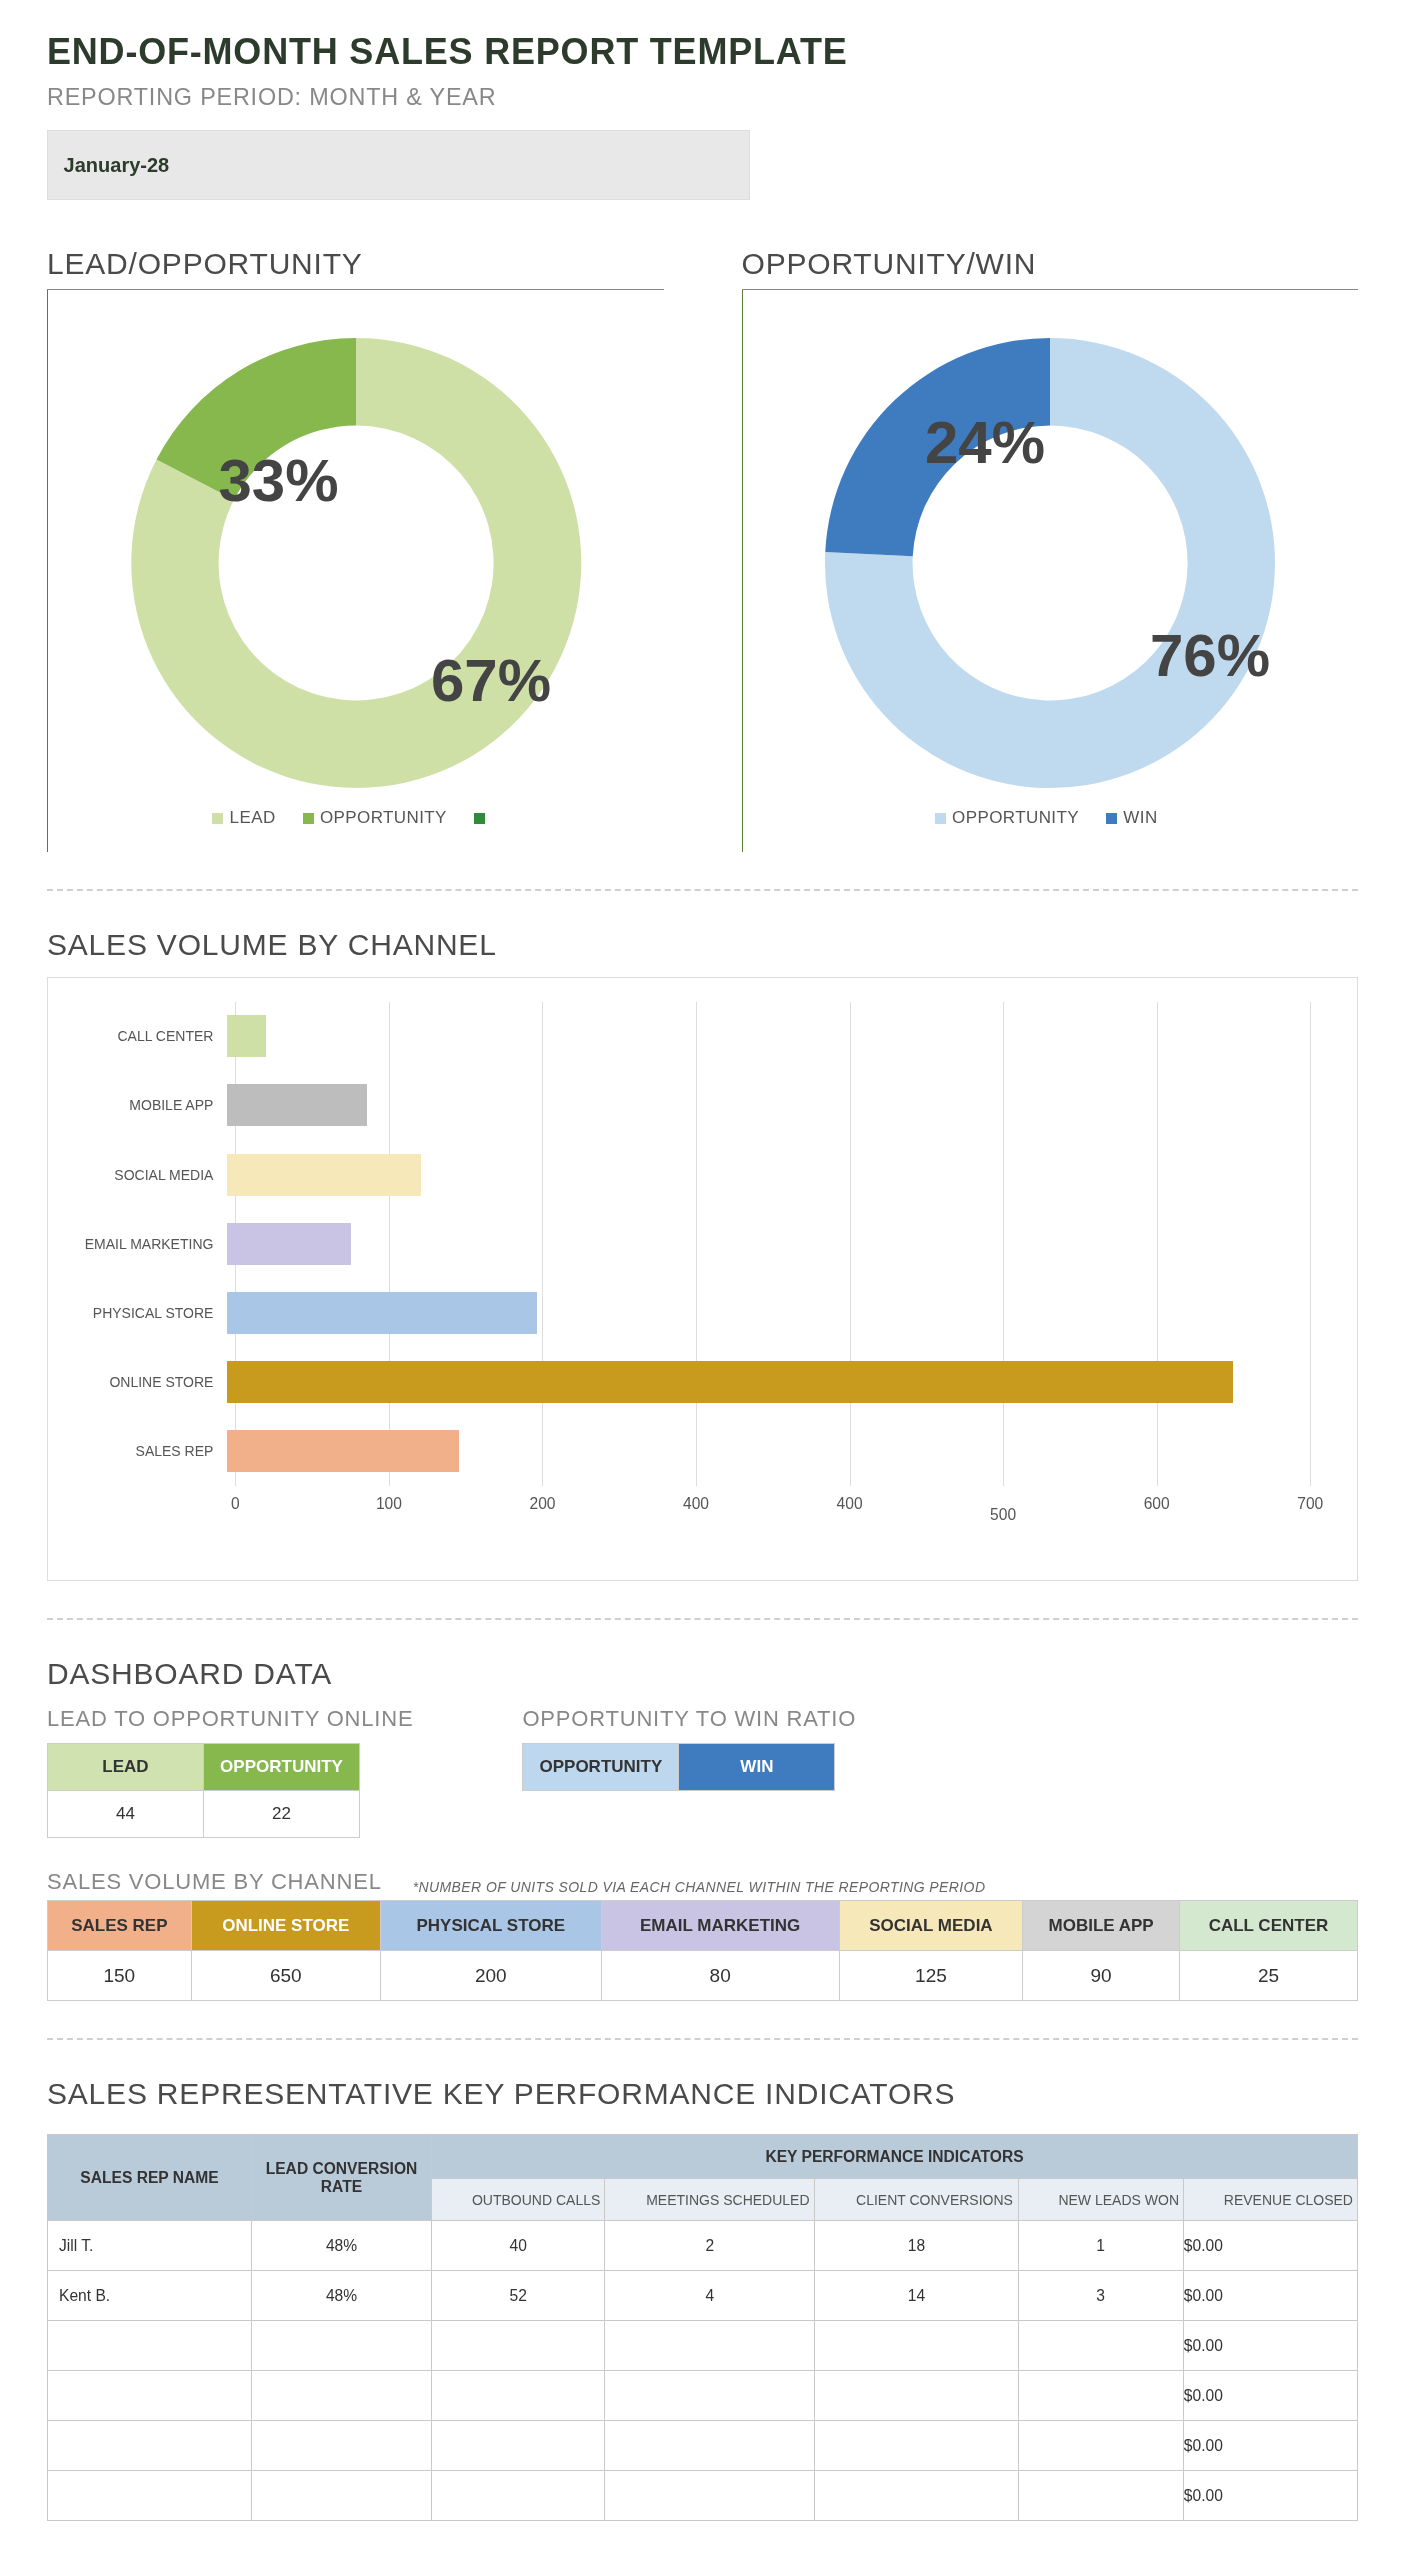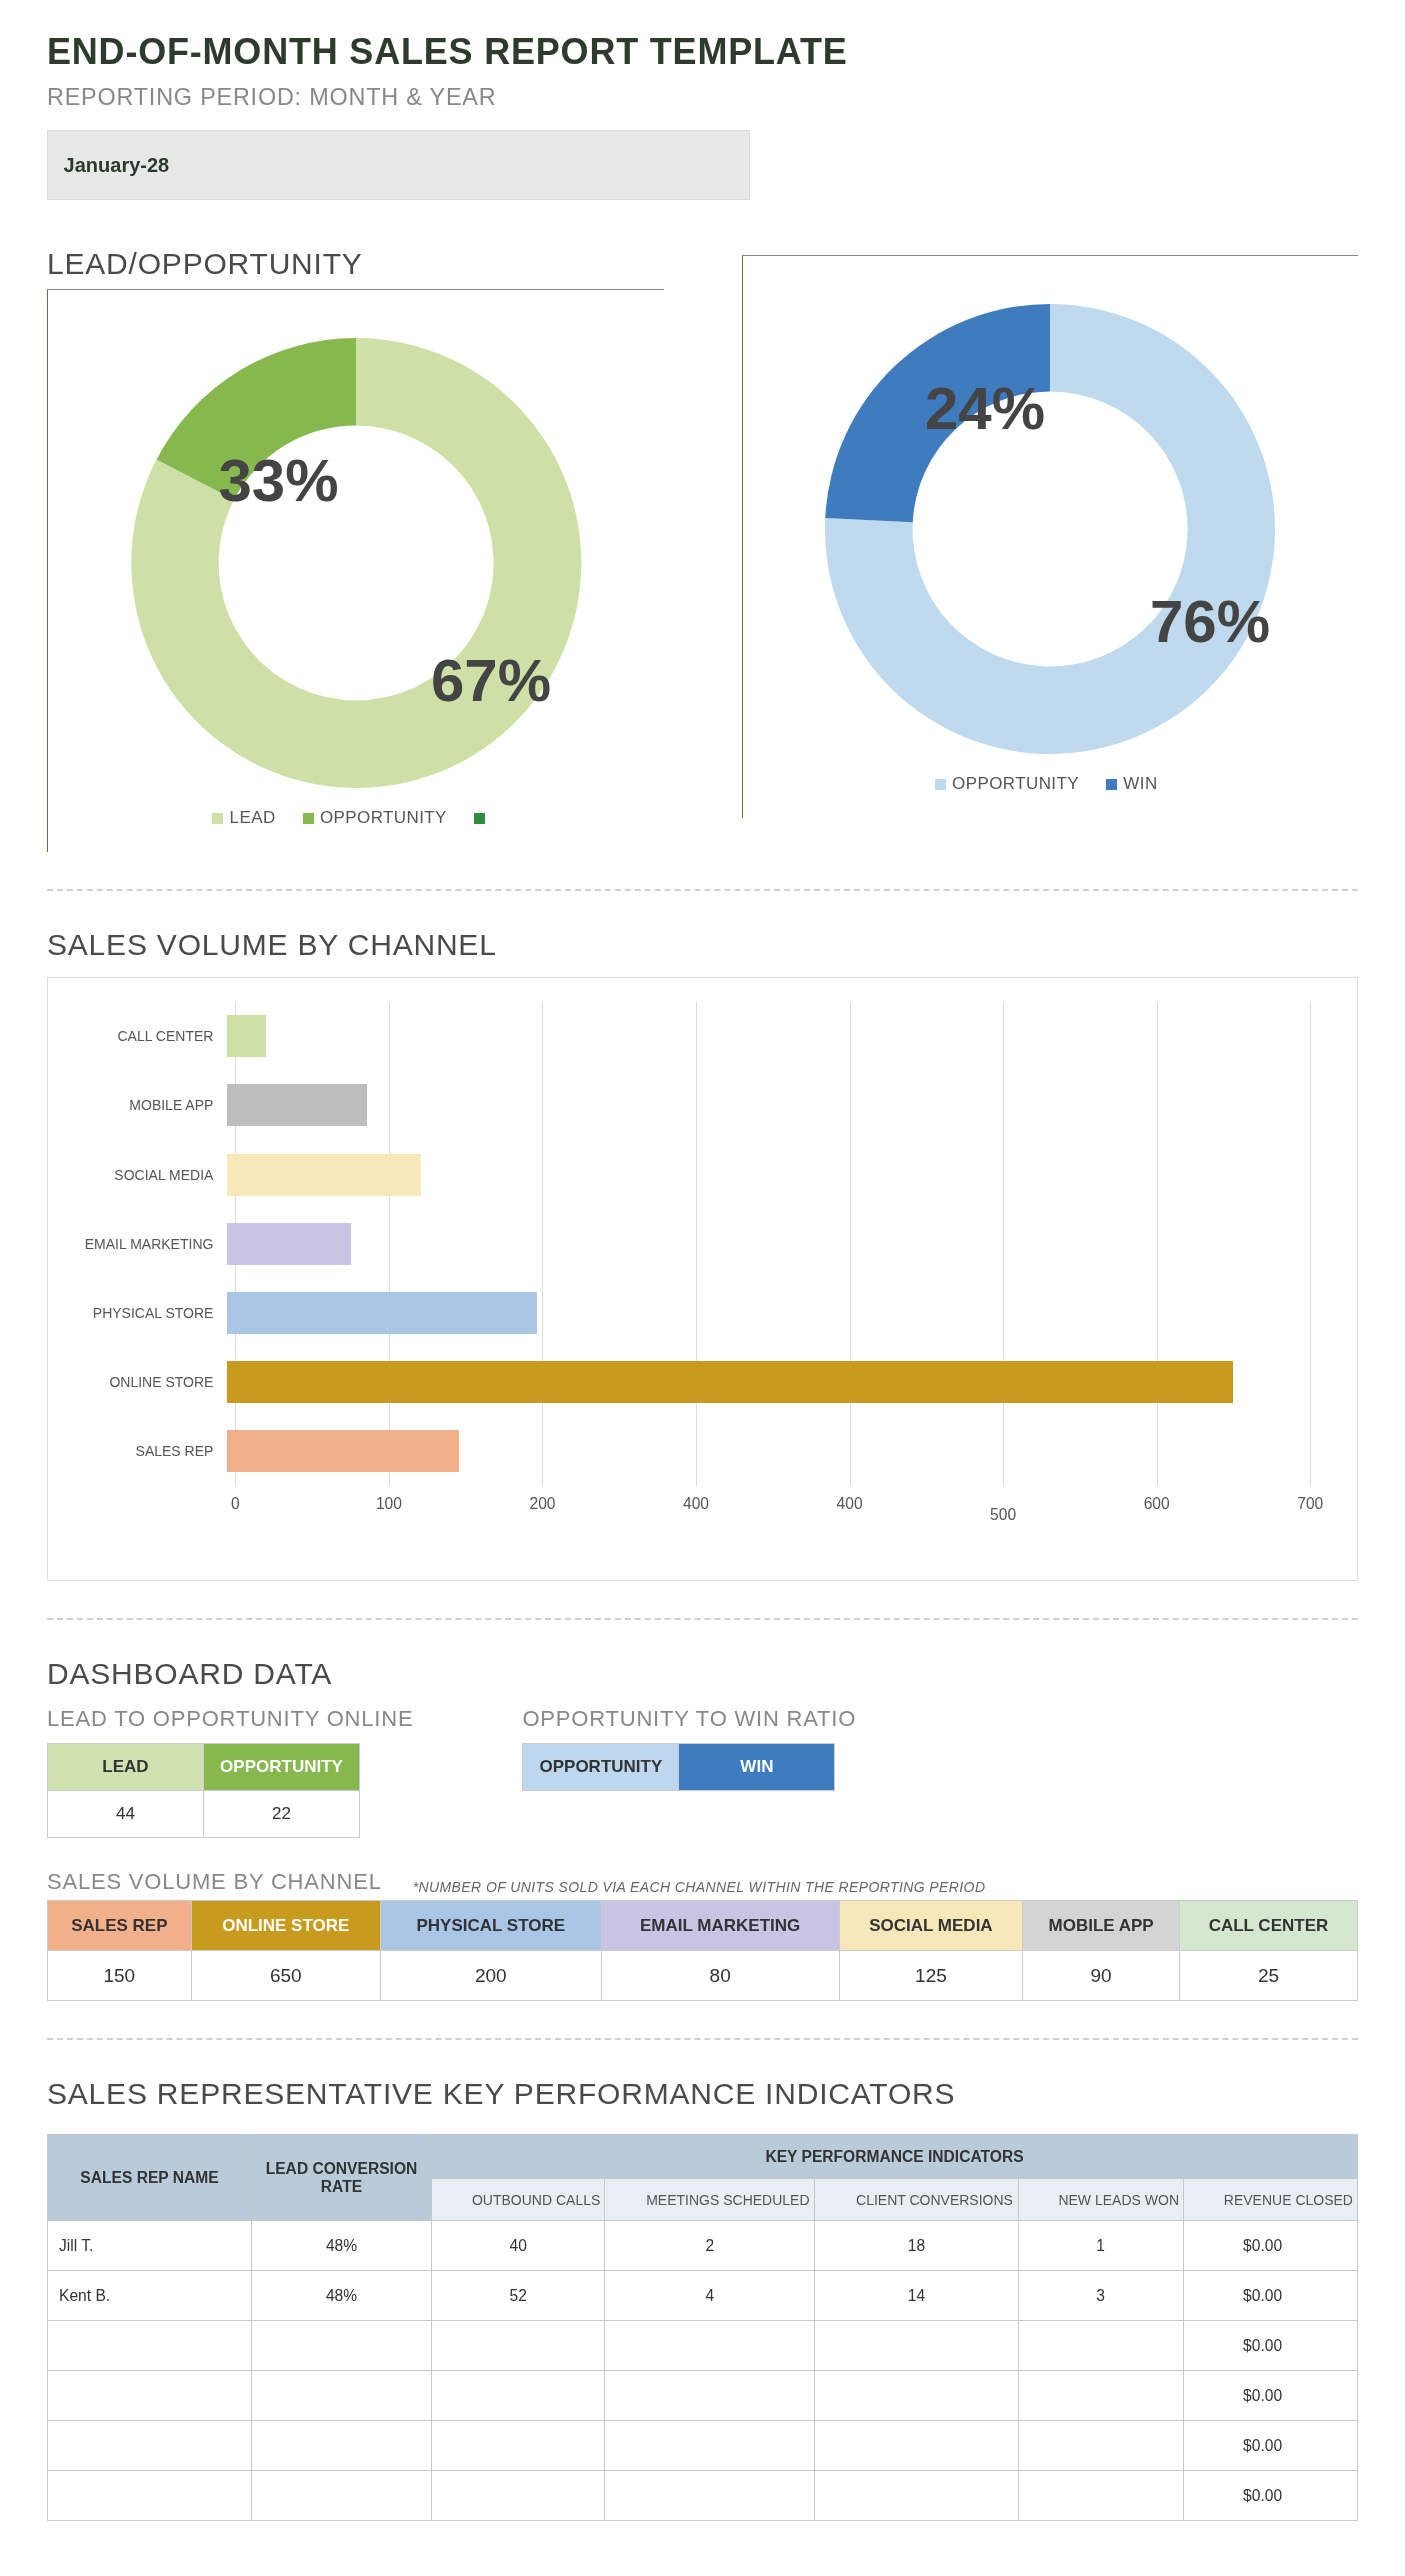--- a/index.html
+++ b/index.html
@@ -52,21 +52,21 @@
   .svc-table td { font-weight: 400; font-size: 19px; }
 
   .kpi-title { font-size: 30px; color: #4a4a4a; letter-spacing: 0.8px; margin-bottom: 23.4px; }
   .kpi-table { border-collapse: collapse; width: 100%; }
   .kpi-table th, .kpi-table td { border: 0.8px solid #c9c9c9; font-size: 15.6px; }
   .kpi-table th { background: #b9cad9; font-weight: 700; height: 44px; text-align: center; }
   .kpi-table th.hdr-main { height: 86px; }
   .kpi-sub th { background: #e8eef3; font-weight: 400; height: 42px; font-size: 14px; color: #555; padding-left: 36px; }
   .kpi-table td { height: 50px; text-align: center; }
   .kpi-table td.left { text-align: left; padding-left: 11px; }
-  .kpi-table td.right { text-align: center; padding-right: 15.6px; }
+  .kpi-table td.right { text-align: left; padding-right: 15.6px; }
 </style>
 </head>
 <body>
 
 <div class="page">
 
   <div class="title">END-OF-MONTH SALES REPORT TEMPLATE</div>
   <div class="subtitle">REPORTING PERIOD: MONTH &amp; YEAR</div>
   <div class="period-box">January-28</div>
 
@@ -86,20 +86,21 @@
         </svg>
         <div class="donut-legend">
           <span class="legend-item"><span class="legend-sw" style="background:#cfe0a7"></span><span>LEAD</span></span>
           <span class="legend-item"><span class="legend-sw" style="background:#86b84e"></span><span>OPPORTUNITY</span></span>
           <span class="legend-item"><span class="legend-sw" style="background:#2e8c3a"></span></span>
         </div>
       </div>
     </div>
 
     <div class="donut-panel">
+      <div class="panel-title">OPPORTUNITY/WIN</div>
       <hr class="panel-rule">
       <div class="donut-body">
         <svg class="donut-svg" viewBox="0 0 200 200">
           <g transform="translate(100,100)">
 
             <path fill="#bfd9ef" d="M0,-90 A90,90 0 1 1 -89.9,-4.4 L-54.9,-2.7 A55,55 0 1 0 0,-55 Z"></path>
             <path fill="#3e7bbf" d="M-89.9,-4.4 A90,90 0 0 1 0,-90 L0,-55 A55,55 0 0 0 -54.9,-2.7 Z"></path>
           </g>
           <text class="donut-label" x="50" y="60">24%</text>
           <text class="donut-label" x="140" y="145">76%</text>

